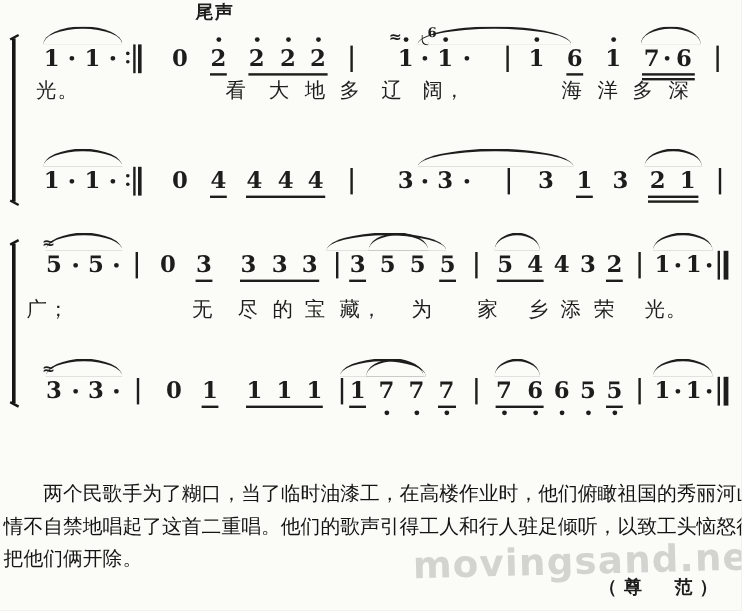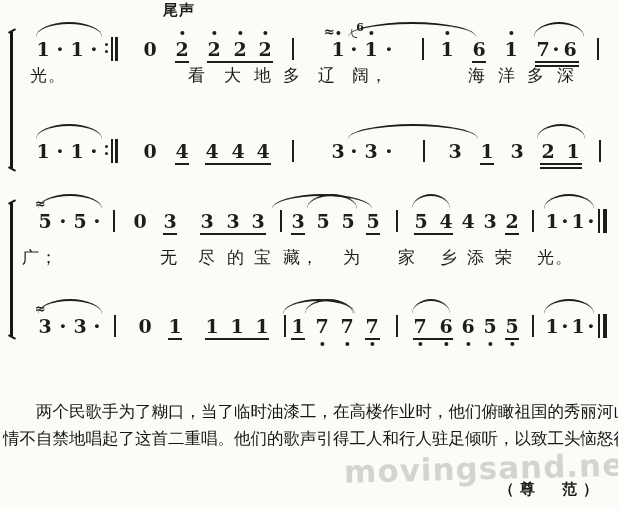--- a/index.html
+++ b/index.html
@@ -254,17 +254,18 @@
       <div class="lyr" style="left: 398px; top: 246px;">家</div>
       <div class="lyr" style="left: 440px; top: 246px;">乡</div>
       <div class="lyr" style="left: 467px; top: 246px;">添</div>
       <div class="lyr" style="left: 495px; top: 246px;">荣</div>
       <div class="lyr" style="left: 537px; top: 246px;">光。</div>
     </div>
 
   <div class="para">
     <div class="pline indent">两个民歌手为了糊口，当了临时油漆工，在高楼作业时，他们俯瞰祖国的秀丽河山，</div>
     <div class="pline">情不自禁地唱起了这首二重唱。他们的歌声引得工人和行人驻足倾听，以致工头恼怒得</div>
+    <div class="pline">把他们俩开除。</div>
   </div>
 
   <div class="watermark">movingsand.net</div>
   <div class="credit">（尊　范）</div>
 </div>
 
 </body></html>

